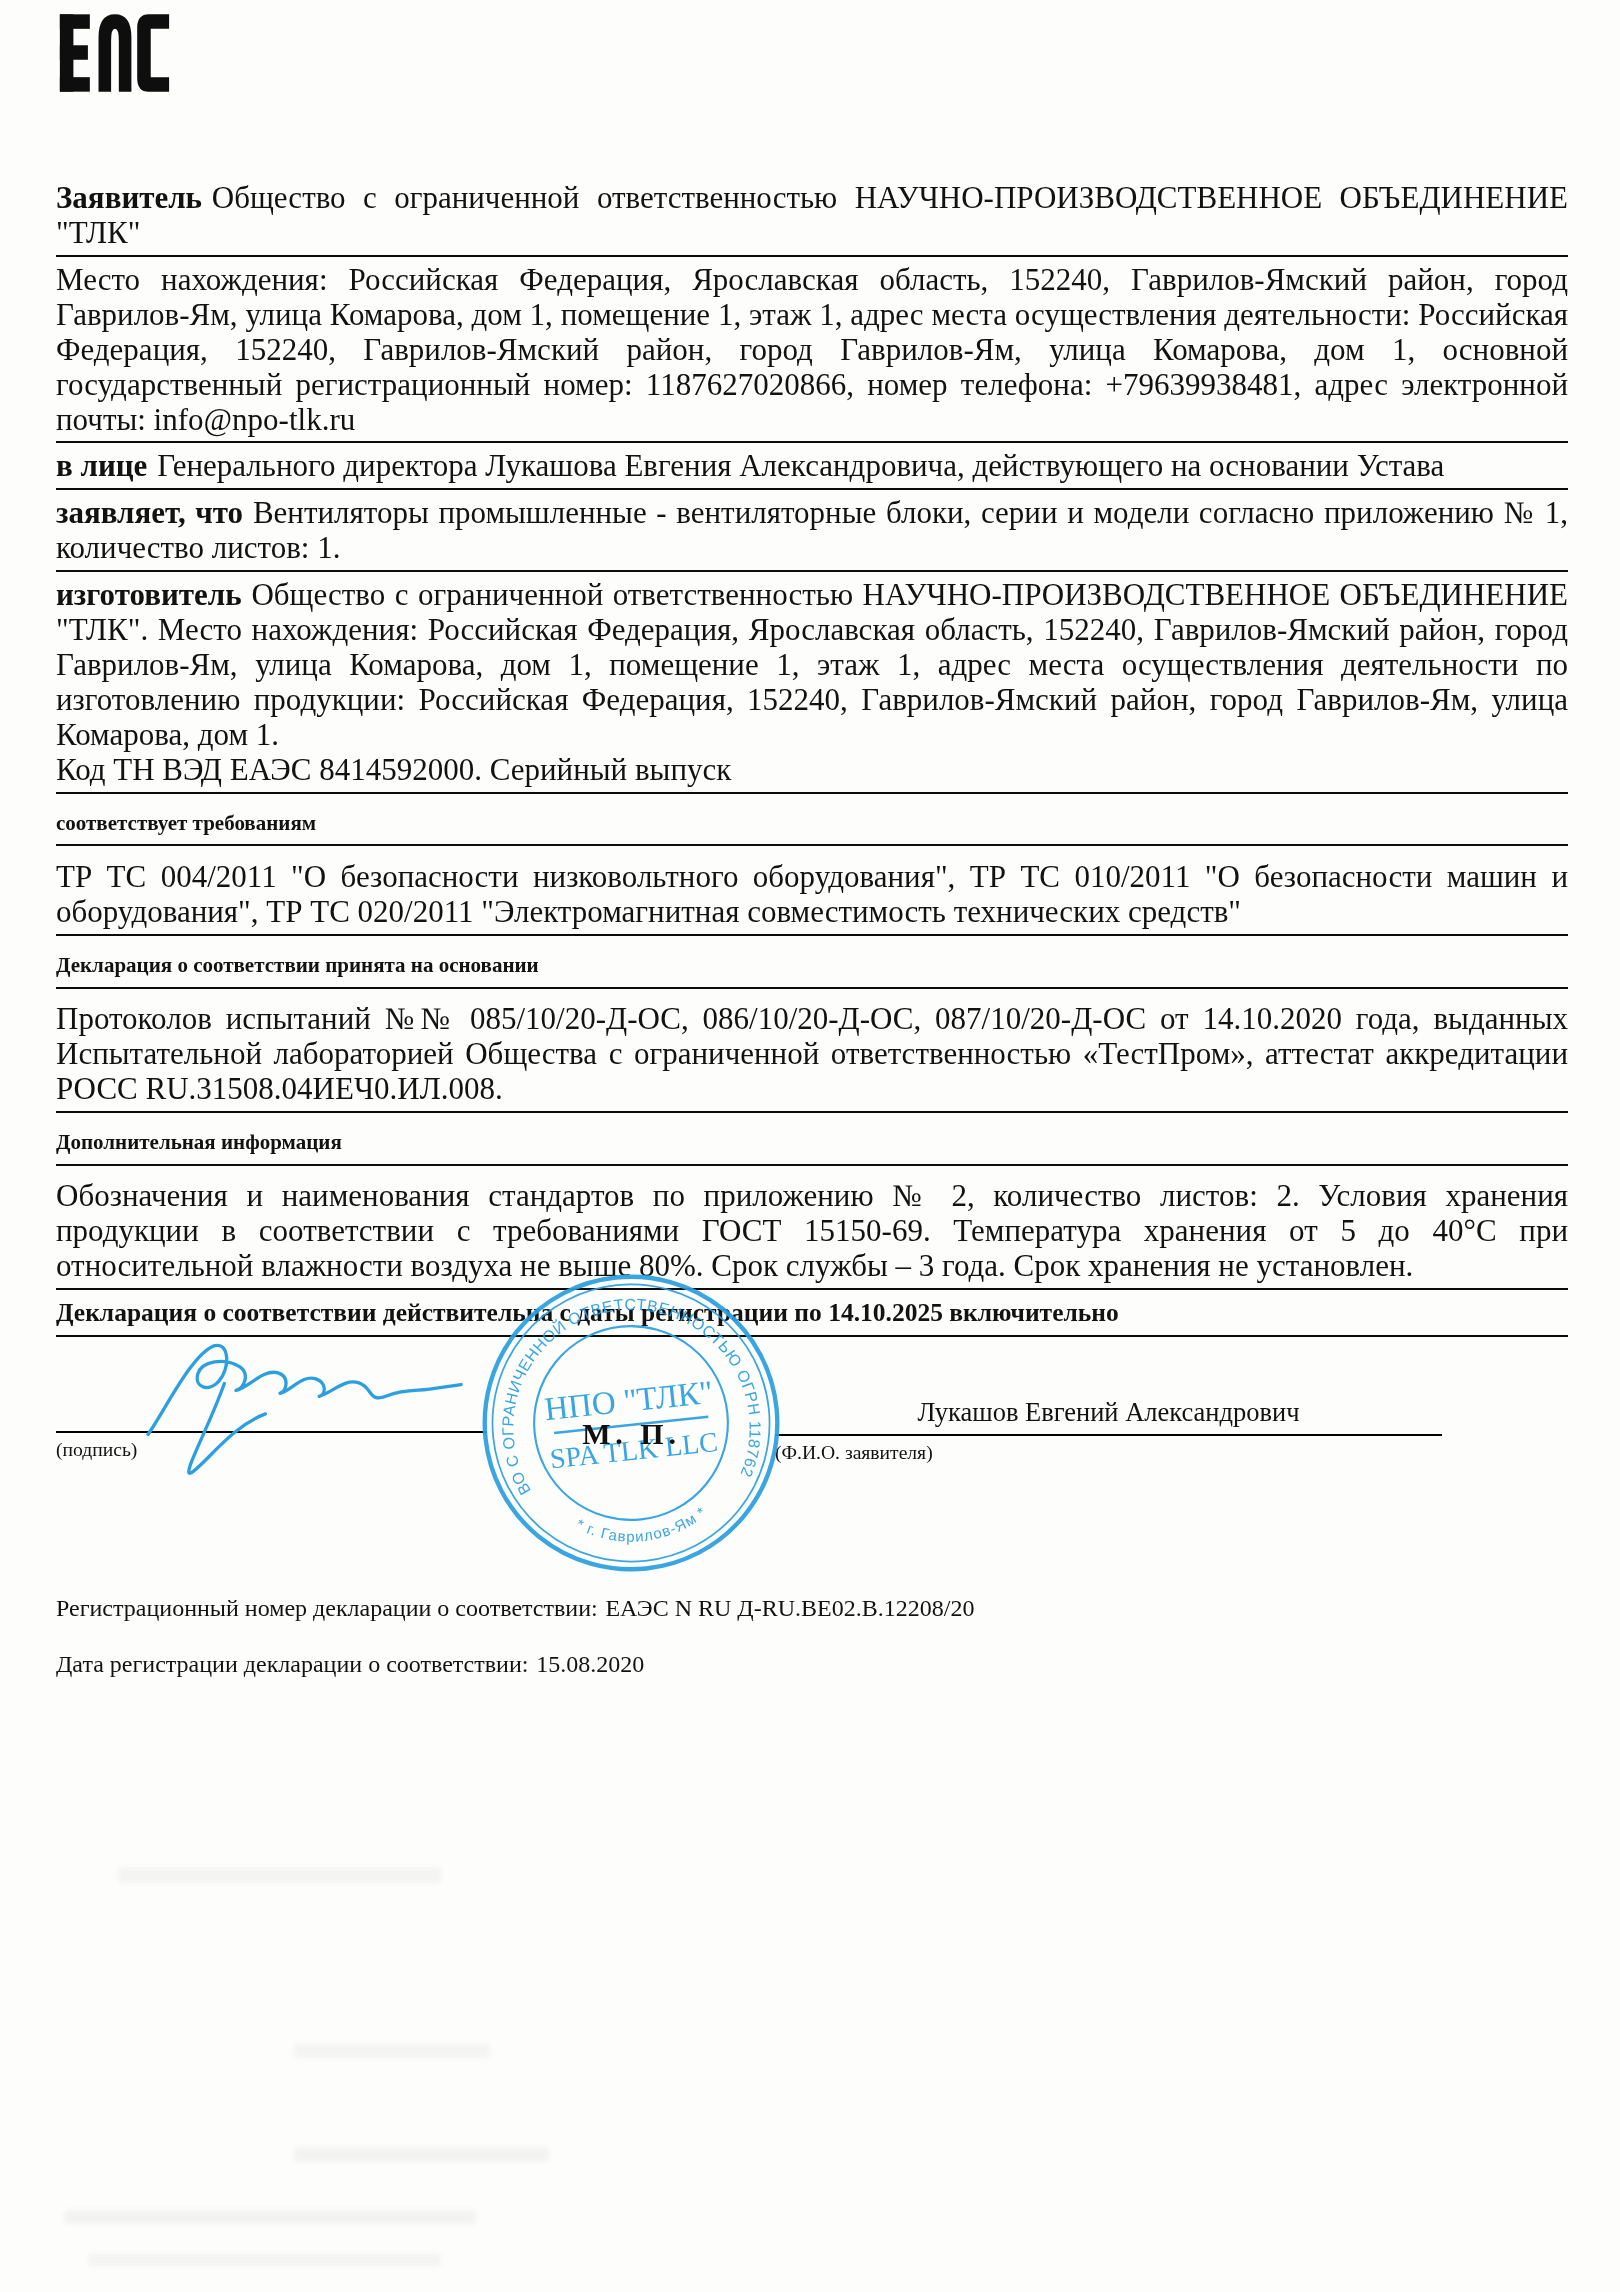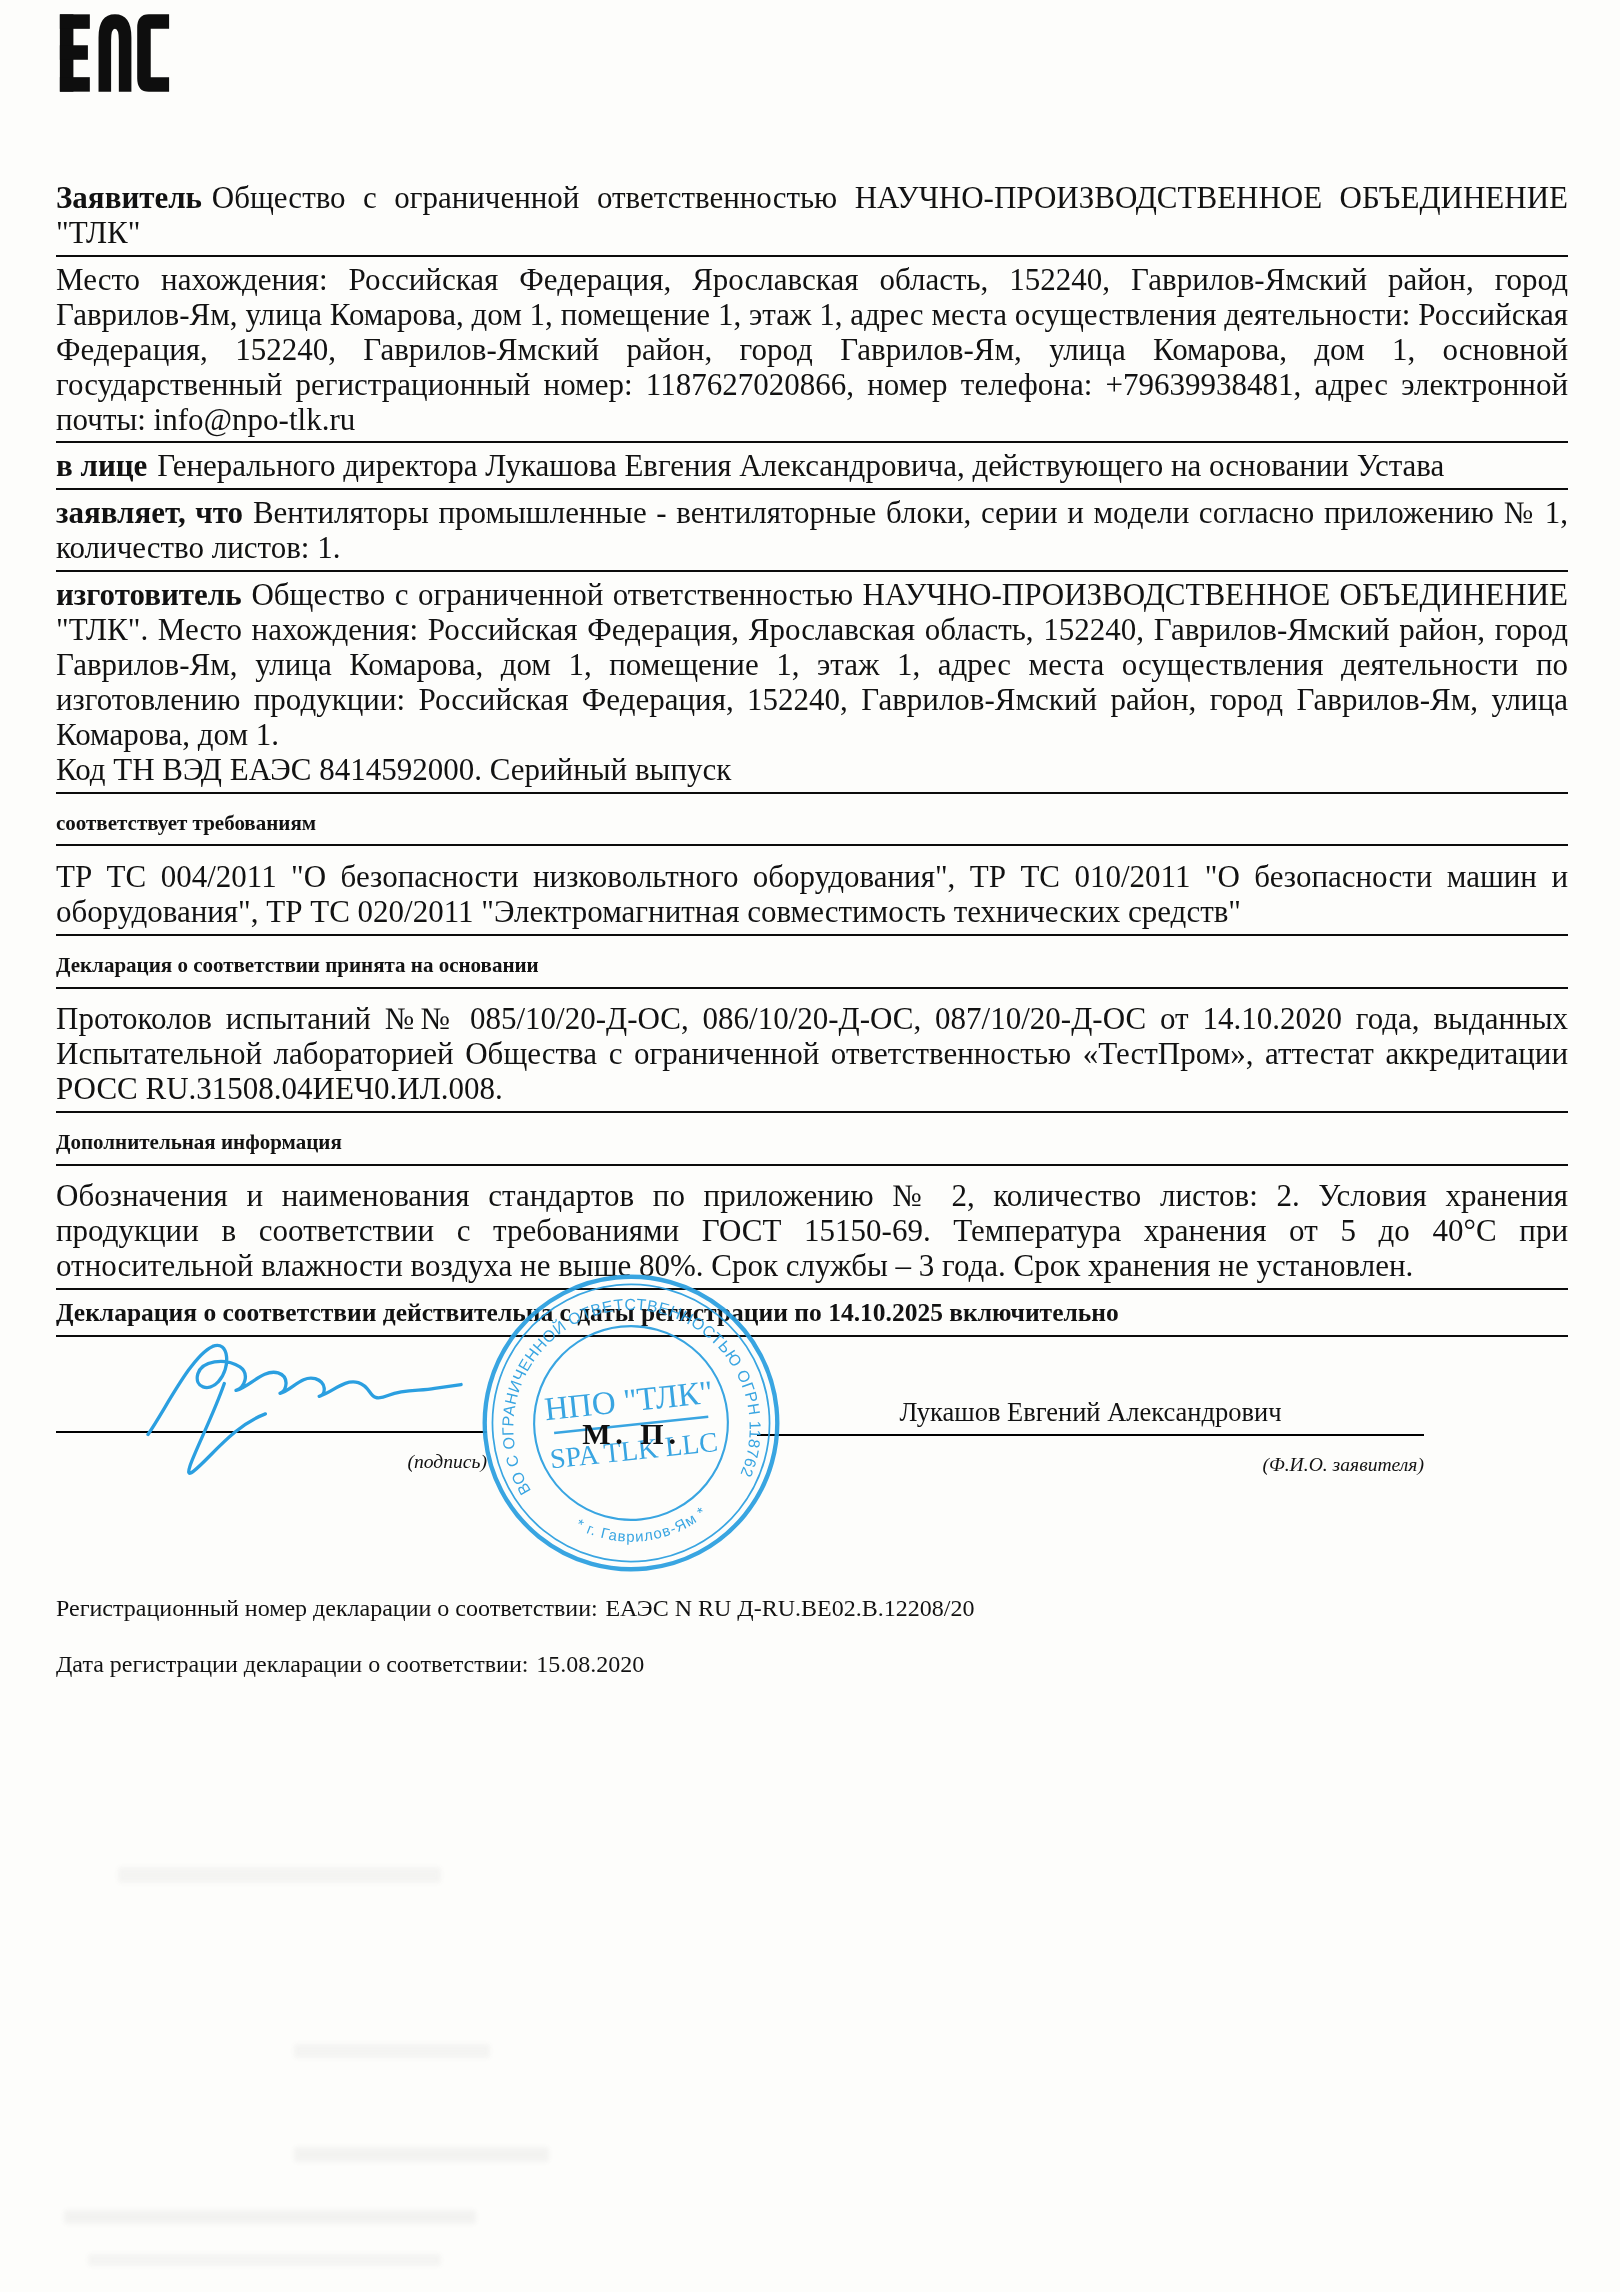--- a/index.html
+++ b/index.html
@@ -20,23 +20,23 @@
   .body { font-size:31px; line-height:35px; text-align:justify; margin:0; }
   .lbl { font-weight:bold; margin-right:9.8px; }
   .hd  { font-weight:bold; font-size:21px; line-height:33px; margin:0; }
   .gap-top { padding-top:7.8px; }
 
   .validity { font-weight:bold; font-size:25.5px; }
 
   .sig-row { position:relative; height:174px; margin-top:33px; }
   .sig-left { position:absolute; left:0; top:0; width:431px; }
   .sig-line { height:61px; border-bottom:2.5px solid #000; }
-  .sig-caption { text-align:right; font-size:19.6px; margin-top:18px;font-style:italic; }
+  .sig-caption { text-align:left; font-size:19.6px; margin-top:6px; }
   .sig-script { position:absolute; left:78px; top:-51px; width:343px; height:181px; z-index:5; pointer-events:none; }
-  .sig-right { position:absolute; left:701px; top:0; width:667px; }
+  .sig-right { position:absolute; left:719px; top:0; width:667px; }
   .fio-name { text-align:center; font-size:26.5px; padding-top:27.4px; }
   .fio-line { border-bottom:2.5px solid #000; margin-top:5.9px; }
 
   .stamp-wrap { position:absolute; left:420px; top:-102px; width:310px; height:310px; z-index:3; transform:rotate(-6deg); }
   .stamp-wrap svg { opacity:.93; }
   .mp-label { position:absolute; left:34%; top:48%; font-weight:bold; font-size:30px; letter-spacing:4.9px; color:#101010; z-index:6; transform:rotate(6deg); }
 
   .reg-line { font-weight:normal; font-size:24px; margin-top:51px; }
   .reg-line.second { margin-top:29px; }
   .reg-line .val { margin-left:7.8px; }

